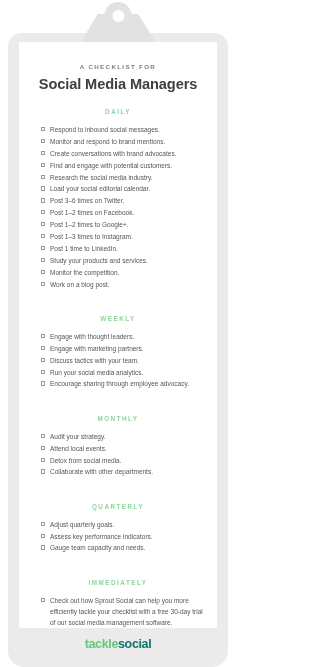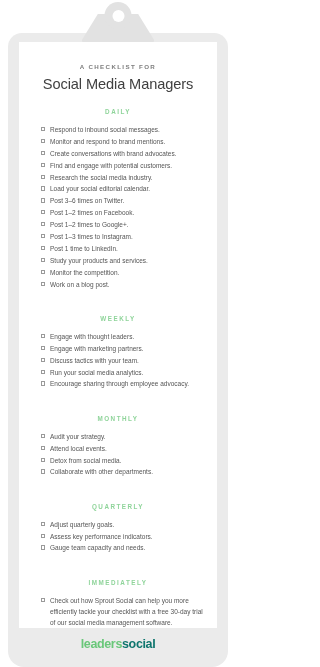--- a/index.html
+++ b/index.html
@@ -94,21 +94,21 @@
     letter-spacing: 1.35px;
     font-weight: bold;
     color: #7e7e7e;
     text-transform: uppercase;
   }
   .title {
     margin: 0;
     padding-top: 6px;
     text-align: center;
     font-size: 14.6px;
-    font-weight: normal;
+    font-weight: bold;
     color: #404040;
     letter-spacing: -0.1px;
   }
 
   
   .section {
     padding: 0 0 0 0;
   }
   .section-head {
     margin: 0;
@@ -322,16 +322,16 @@
         <li>
             <span class="cbox"></span>
             <span class="txt">Check out how Sprout Social can help you more efficiently tackle your checklist with a free 30-day trial of our social media management software.</span>
           </li>
       </ul>
     </div>
 
   </div>
 
   <div class="logo">
-    <span class="sprout">leaders</span><span class="social">social</span>
+    <span class="sprout">tackle</span><span class="social">social</span>
   </div>
 
 </div>
 
 </body></html>

